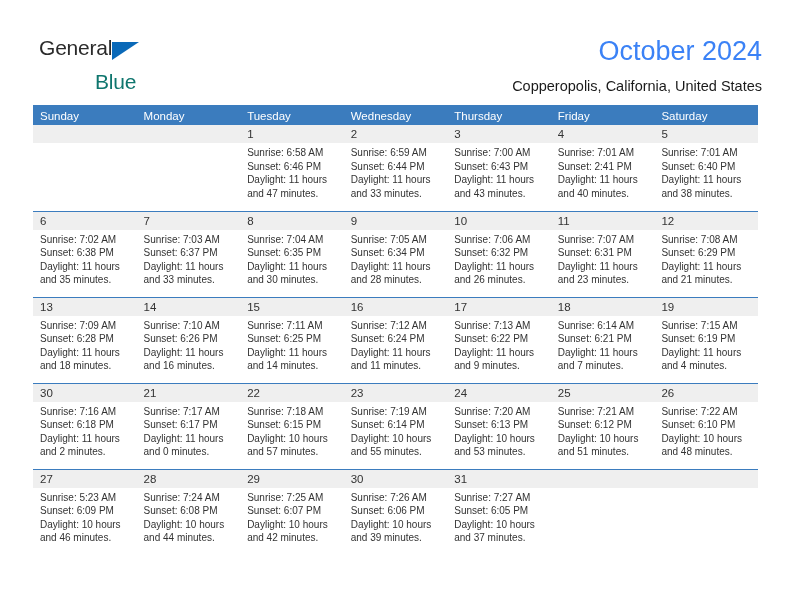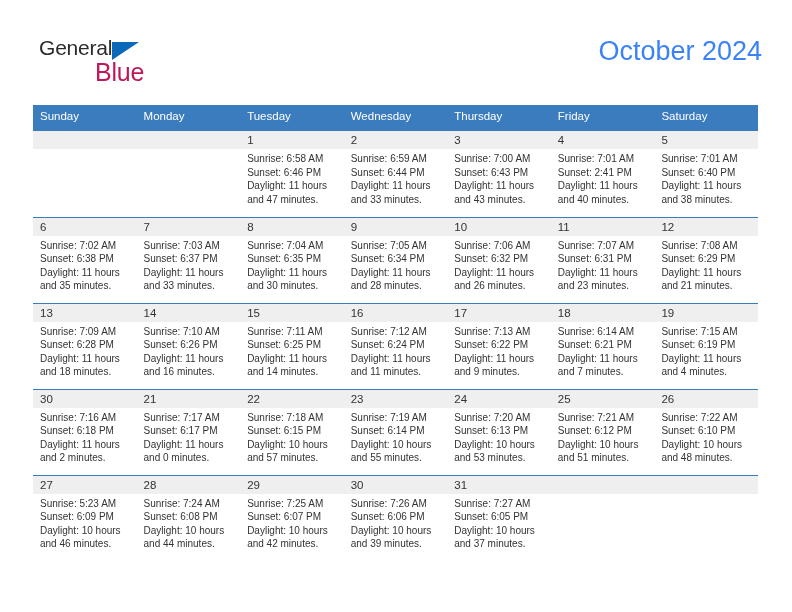--- a/index.html
+++ b/index.html
@@ -49,24 +49,24 @@
     position: absolute;
     left: 73px;
     top: 6px;
     width: 0; height: 0;
     border-left: 27px solid #0a69b8;
     border-bottom: 18px solid transparent;
   }
   .logo-blue {
     position: absolute;
     left: 56px;
-    top: 22px;
-    font-size: 25px;
+    top: 34px;
+    font-size: 21px;
     letter-spacing: -0.2px;
-    color: #be185d;
+    color: #0f766e;
     font-family: "Liberation Sans", sans-serif;
   }
   .title {
     position: absolute;
     right: 36px;
     top: 36px;
     font-size: 27px;
     color: #3b82f6;
     text-align: right;
     white-space: nowrap;
@@ -91,21 +91,21 @@
     border-collapse: collapse;
     table-layout: fixed;
   }
   .cal col { width: 103.57px; }
   .cal th {
     background: #3b7cbe;
     color: #ffffff;
     font-size: 11.5px;
     font-weight: normal;
     text-align: left;
-    padding: 5px 0 9px 7px;
+    padding: 5px 0 3px 7px;
     height: 20px;
     box-sizing: border-box;
     border: none;
   }
   .cal td {
     vertical-align: top;
     padding: 0;
     border-top: 1px solid #3b7cbe;
     height: 86px;
     box-sizing: border-box;
@@ -143,20 +143,21 @@
 
   <div class="top">
 
     <div class="logo">
       <span class="logo-general">General</span>
       <span class="logo-tri"></span>
       <span class="logo-blue">Blue</span>
     </div>
 
     <div class="title">October 2024</div>
+    <div class="subtitle">Copperopolis, California, United States</div>
   </div>
 
   <table class="cal">
     <colgroup>
       <col>
         <col>
         <col>
         <col>
         <col>
         <col>

